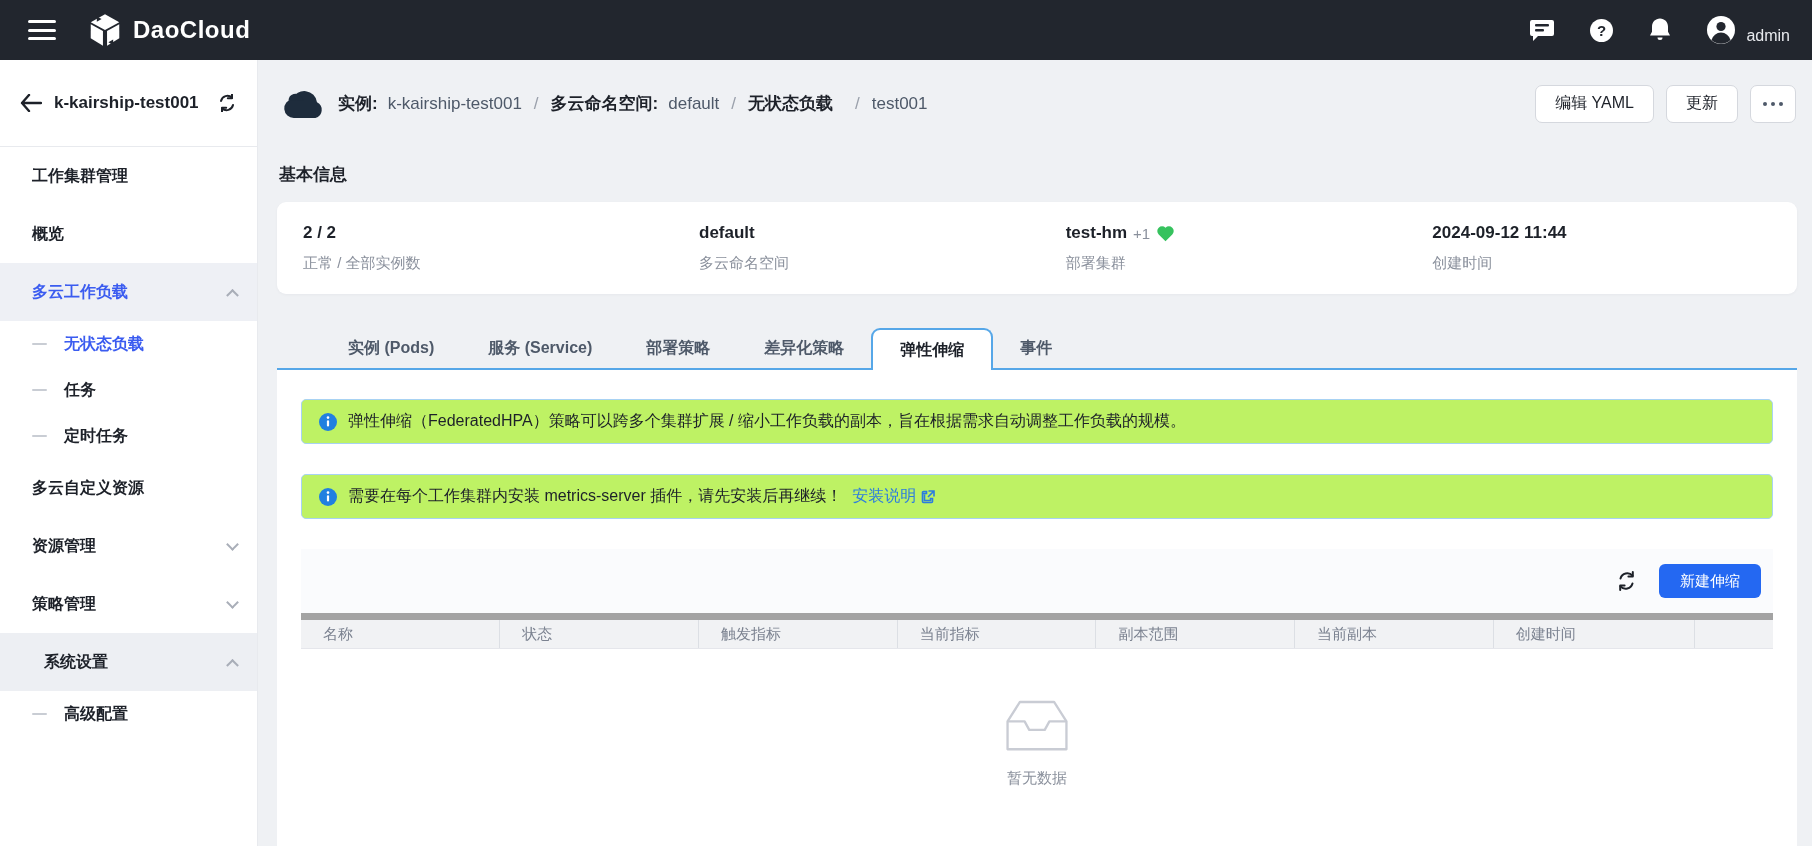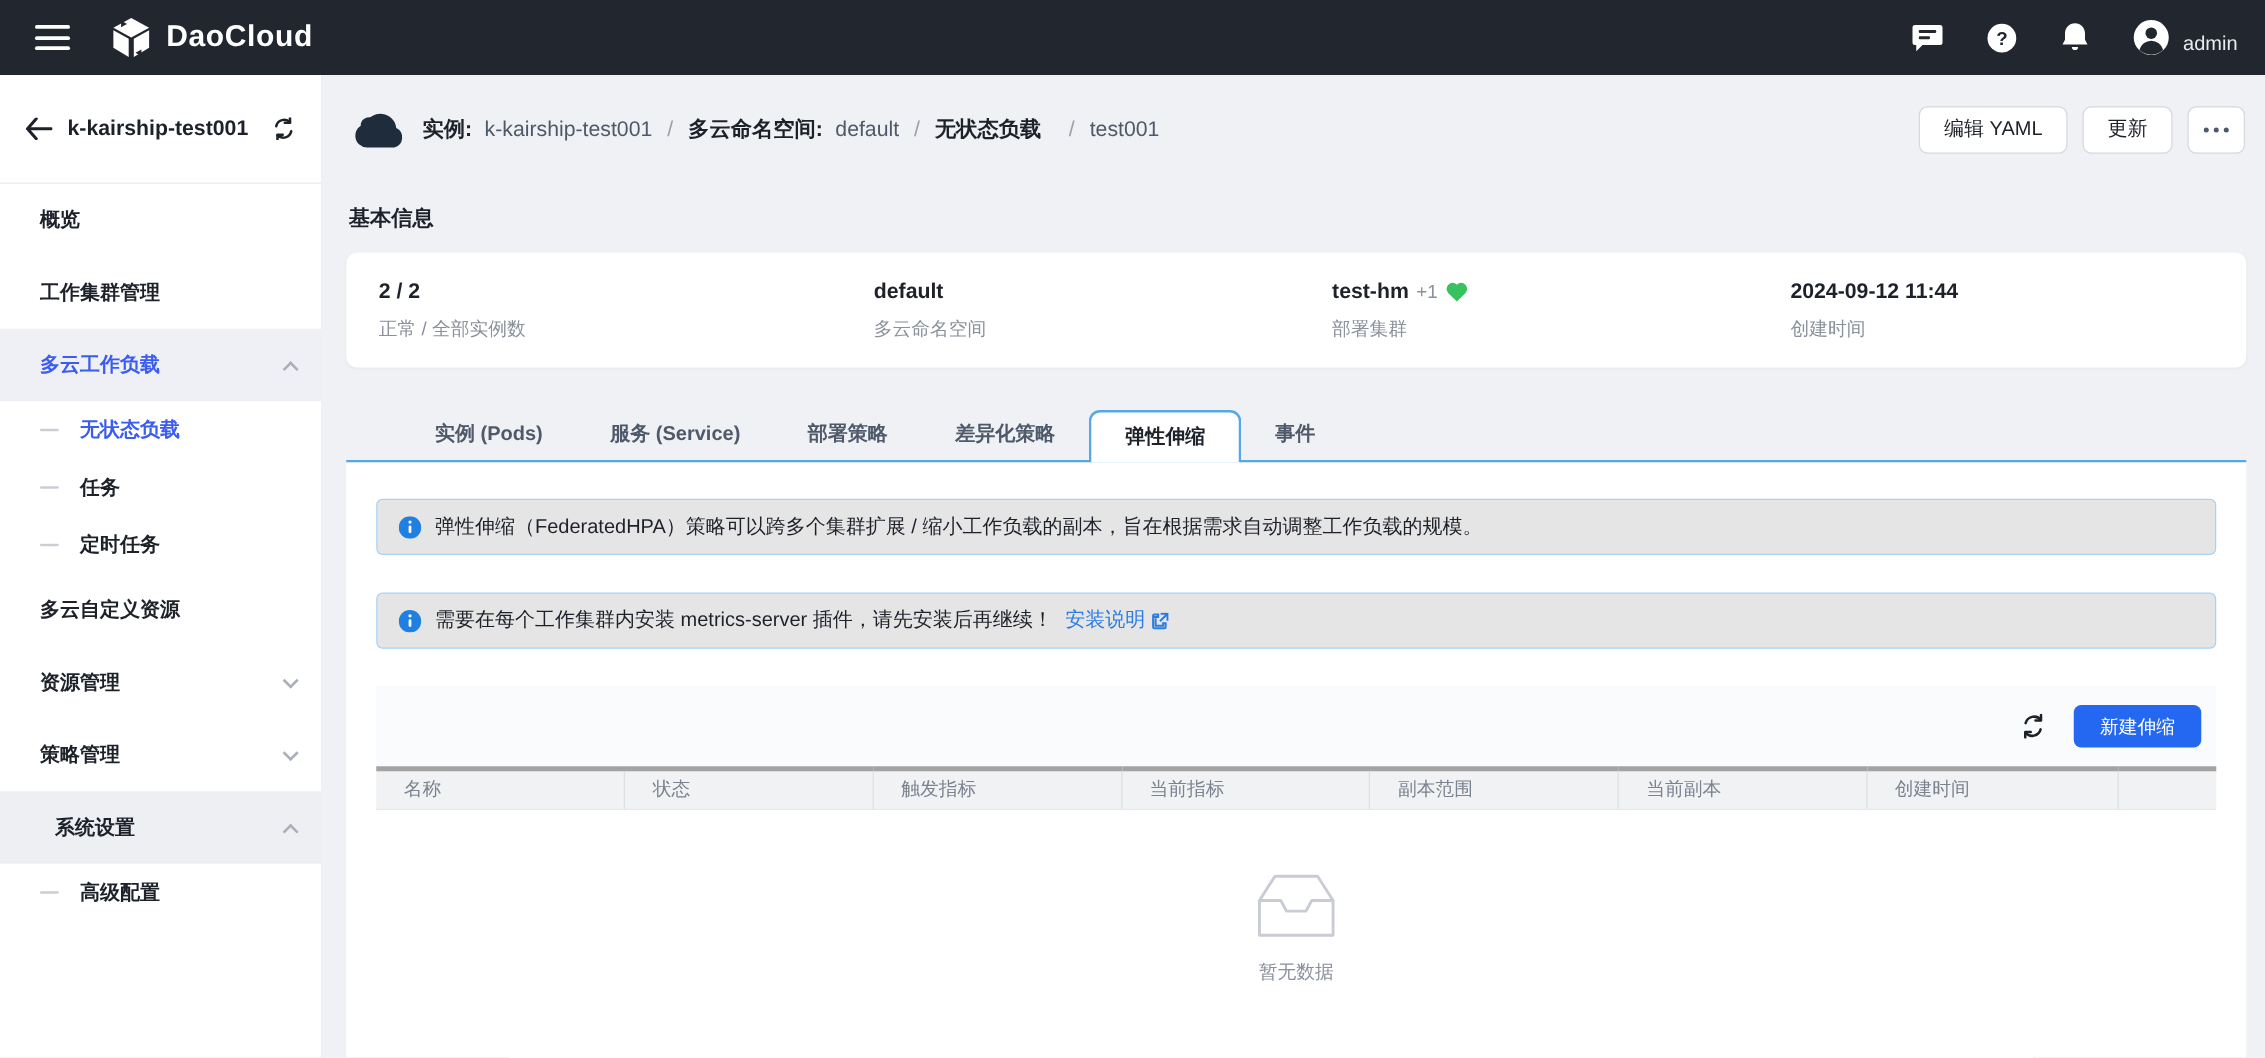--- a/index.html
+++ b/index.html
@@ -57,31 +57,31 @@
   .stat-value { font-size:17px; font-weight:600; color:#1d2129; display:flex; align-items:center; gap:6px; }
   .stat-extra { color:#8a909c; font-weight:400; font-size:15px; }
   .stat-label { margin-top:11px; font-size:15px; color:#8a909c; font-weight:400; }
 
   
   .tabs { display:flex; align-items:flex-end; margin:34px 15px 0 19px; border-bottom:2px solid #56a7e8; padding-left:44px; }
   .tab { height:40px; line-height:40px; padding:0 27px; font-size:16px; font-weight:600; color:#4e5969; cursor:pointer; white-space:nowrap; }
   .tab.active { background:#fff; border:2px solid #56a7e8; border-bottom:none; border-radius:9px 9px 0 0; margin-bottom:-2px; height:42px; color:#1d2129; font-weight:700; }
 
   .panel { background:#fff; margin:0 15px 0 19px; flex:1; padding:29px 24px 24px 24px; overflow:hidden; }
-  .alert { height:45px; background:#e5e5e5; border:1px solid #a8d2f3; border-radius:5px; display:flex; align-items:center; padding:0 17px; font-size:16px; color:#1d2129; margin-bottom:30px; }
+  .alert { height:45px; background:#bef264; border:1px solid #a8d2f3; border-radius:5px; display:flex; align-items:center; padding:0 17px; font-size:16px; color:#1d2129; margin-bottom:30px; }
   .alert .ainfo { margin-right:11px; display:flex; flex:0 0 auto; }
   .alert-link { color:#2b7ce0; margin-left:10px; cursor:pointer; display:inline-flex; align-items:center; gap:5px; text-decoration:none; }
 
   .table-block { margin-top:29px; }
   .table-toolbar { height:64px; background:#fafbfd; display:flex; align-items:center; justify-content:flex-end; padding:0 12px; }
   .refresh-btn { background:none; border:none; cursor:pointer; display:flex; margin-right:22px; }
   .btn-primary { background:#2468f2; color:#fff; border:none; border-radius:6px; height:34px; padding:0 21px; font-size:15px; cursor:pointer; font-family:inherit; }
 
   table.grid { width:100%; border-collapse:collapse; }
-  .grid th { height:32px; background:#f1f2f4; border-top:4px solid #a3a3a3; border-bottom:1px solid #e5e6eb; border-right:1px solid #dcdfe4; font-size:15px; font-weight:500; color:#7b8290; text-align:left; padding:0 22px; }
+  .grid th { height:32px; background:#f1f2f4; border-top:7px solid #a3a3a3; border-bottom:1px solid #e5e6eb; border-right:1px solid #dcdfe4; font-size:15px; font-weight:500; color:#7b8290; text-align:left; padding:0 22px; }
   .grid th:last-child { border-right:none; }
 
   .empty { display:flex; flex-direction:column; align-items:center; padding-top:46px; }
   .empty-text { margin-top:12px; font-size:15px; color:#8a909c; }
 </style>
 </head>
 <body>
 
 <div class="app">
 
@@ -146,24 +146,24 @@
           <svg width="20" height="18" viewBox="0 0 20 18">
               <path d="M4 7a6.5 6.5 0 0 1 11-3.2" stroke="#1d2129" stroke-width="2" fill="none" stroke-linecap="round"></path>
               <path d="M15 0v4.2h-4.2" fill="none" stroke="#1d2129" stroke-width="2" stroke-linecap="round" stroke-linejoin="round"></path>
               <path d="M16 11a6.5 6.5 0 0 1-11 3.2" stroke="#1d2129" stroke-width="2" fill="none" stroke-linecap="round"></path>
               <path d="M5 18v-4.2h4.2" fill="none" stroke="#1d2129" stroke-width="2" stroke-linecap="round" stroke-linejoin="round"></path>
             </svg>
         </button>
       </div>
       <ul class="menu">
         <li class="menu-item">
+            <span>工作集群管理</span>
+          </li>
+        <li class="menu-item">
             <span>概览</span>
-          </li>
-        <li class="menu-item">
-            <span>工作集群管理</span>
           </li>
         <li class="menu-item group-active">
           <span>多云工作负载</span>
           <span class="chev up"></span>
         </li>
         <li class="menu-sub active">
             <span class="dash"></span>
             <span>无状态负载</span>
           </li>
         <li class="menu-sub">

